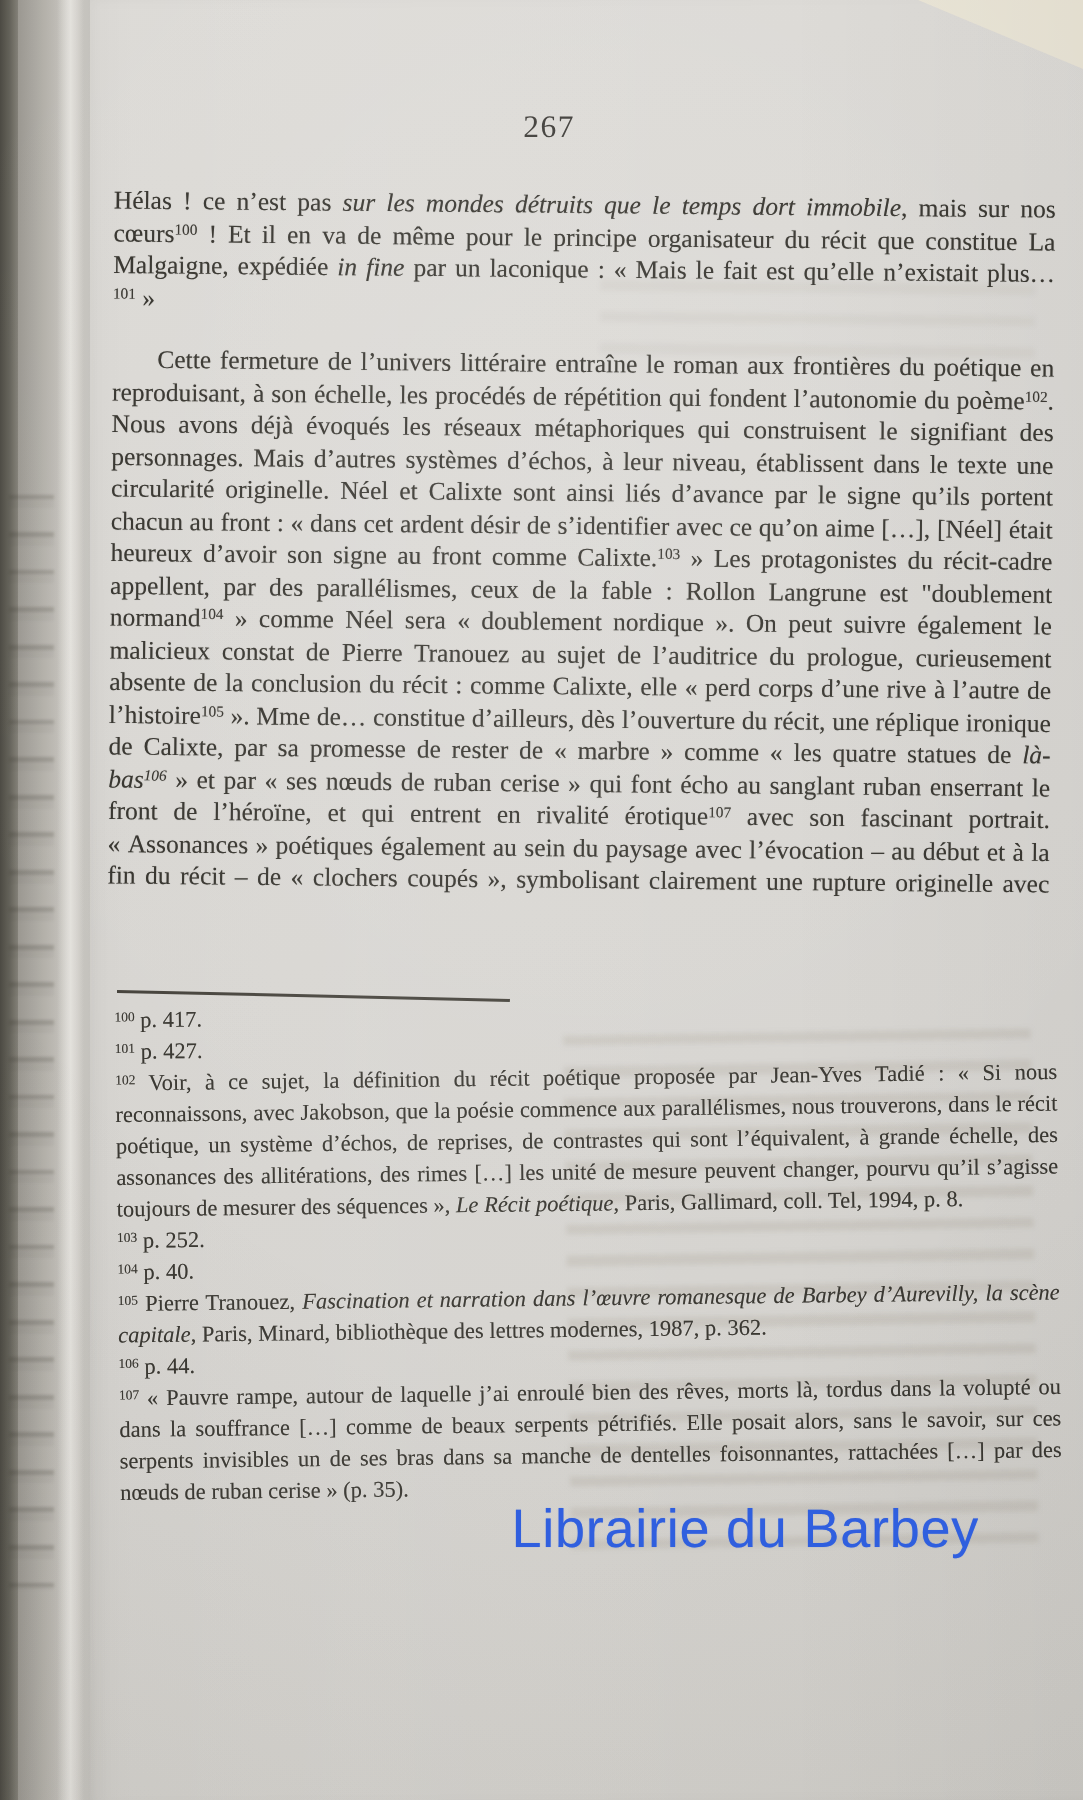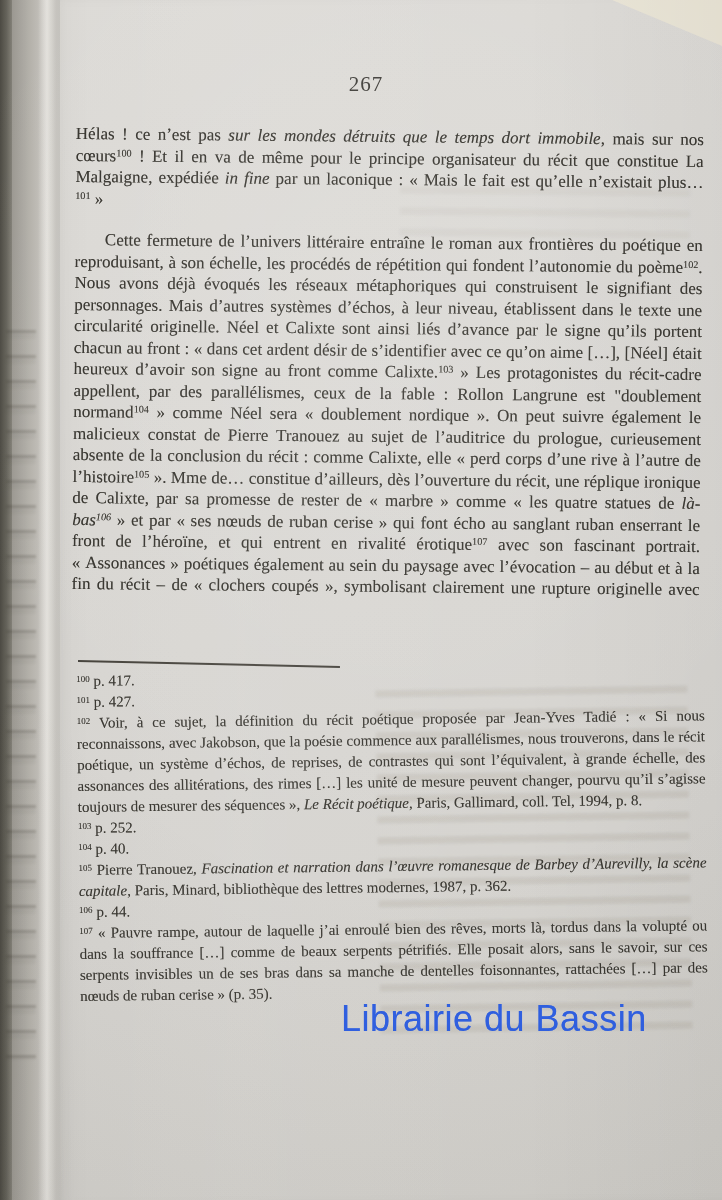--- a/index.html
+++ b/index.html
@@ -134,14 +134,14 @@
     <p class="fn"><sup>102</sup><span> Voir, à ce sujet, la définition du récit poétique proposée par Jean-Yves Tadié&nbsp;: «&nbsp;Si nous reconnaissons, avec Jakobson, que la poésie commence aux parallélismes, nous trouverons, dans le récit poétique, un système d’échos, de reprises, de contrastes qui sont l’équivalent, à grande échelle, des assonances des allitérations, des rimes […] les unité de mesure peuvent changer, pourvu qu’il s’agisse toujours de mesurer des séquences&nbsp;», </span><span class="it">Le Récit poétique</span><span>, Paris, Gallimard, coll. Tel, 1994, p. 8.</span></p>
     <p class="fn"><sup>103</sup><span> p. 252.</span></p>
     <p class="fn"><sup>104</sup><span> p. 40.</span></p>
     <p class="fn"><sup>105</sup><span> Pierre Tranouez, </span><span class="it">Fascination et narration dans l’œuvre romanesque de Barbey d’Aurevilly, la scène capitale</span><span>, Paris, Minard, bibliothèque des lettres modernes, 1987, p. 362.</span></p>
     <p class="fn"><sup>106</sup><span> p. 44.</span></p>
     <p class="fn"><sup>107</sup><span> «&nbsp;Pauvre rampe, autour de laquelle j’ai enroulé bien des rêves, morts là, tordus dans la volupté ou dans la souffrance […] comme de beaux serpents pétrifiés. Elle posait alors, sans le savoir, sur ces serpents invisibles un de ses bras dans sa manche de dentelles foisonnantes, rattachées […] par des nœuds de ruban cerise&nbsp;» (p. 35).</span></p>
   </div>
 
   <div class="light"></div>
 
-  <div class="watermark" style="color: rgb(43, 92, 224);">Librairie du Bassin</div>
+  <div class="watermark" style="color: rgb(43, 92, 224);">Librairie du Barbey</div>
 </div>
 
 </body></html>

